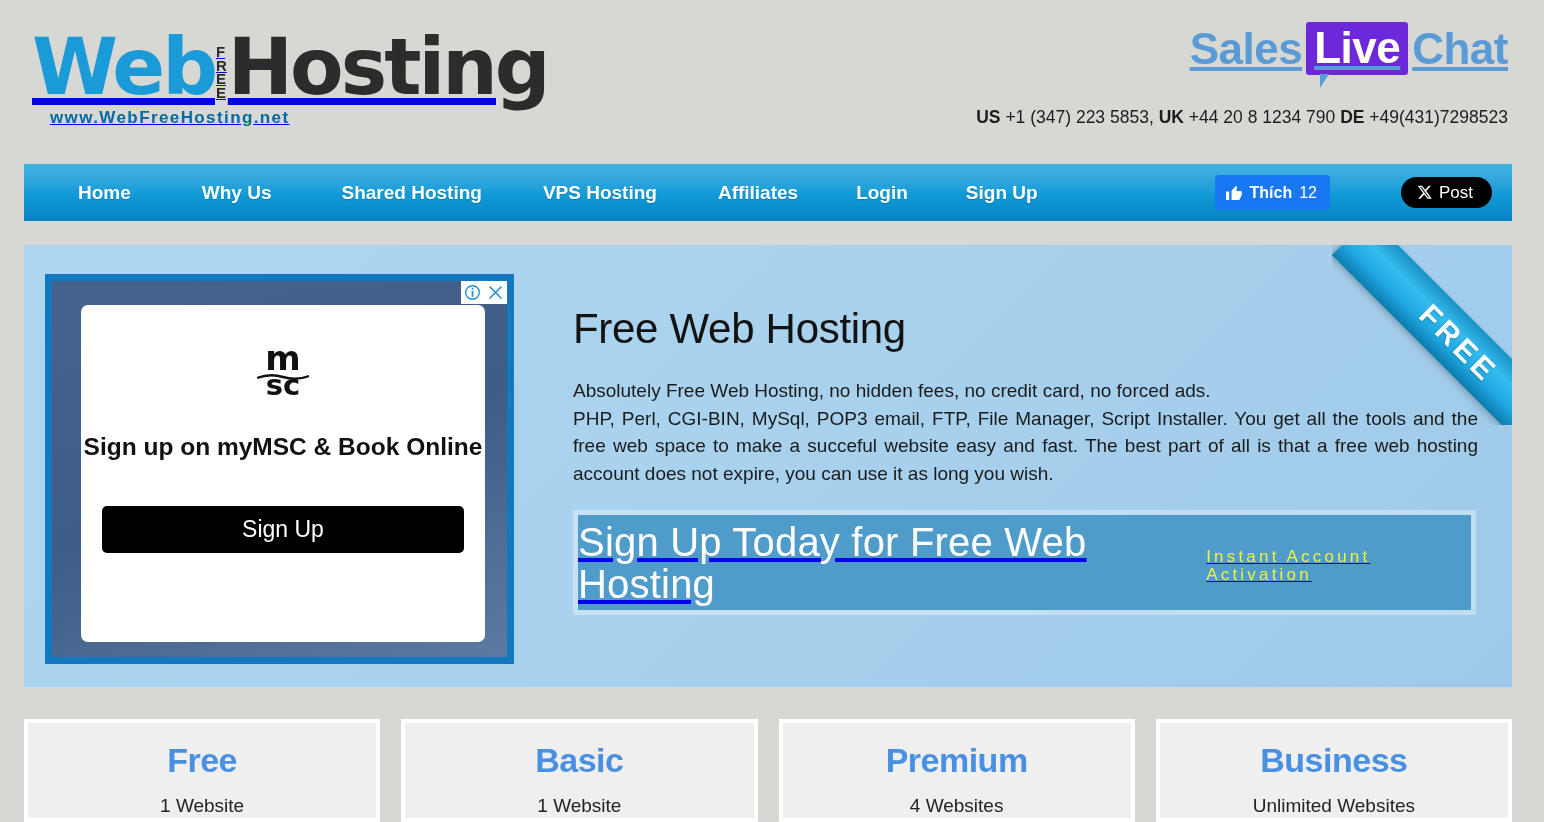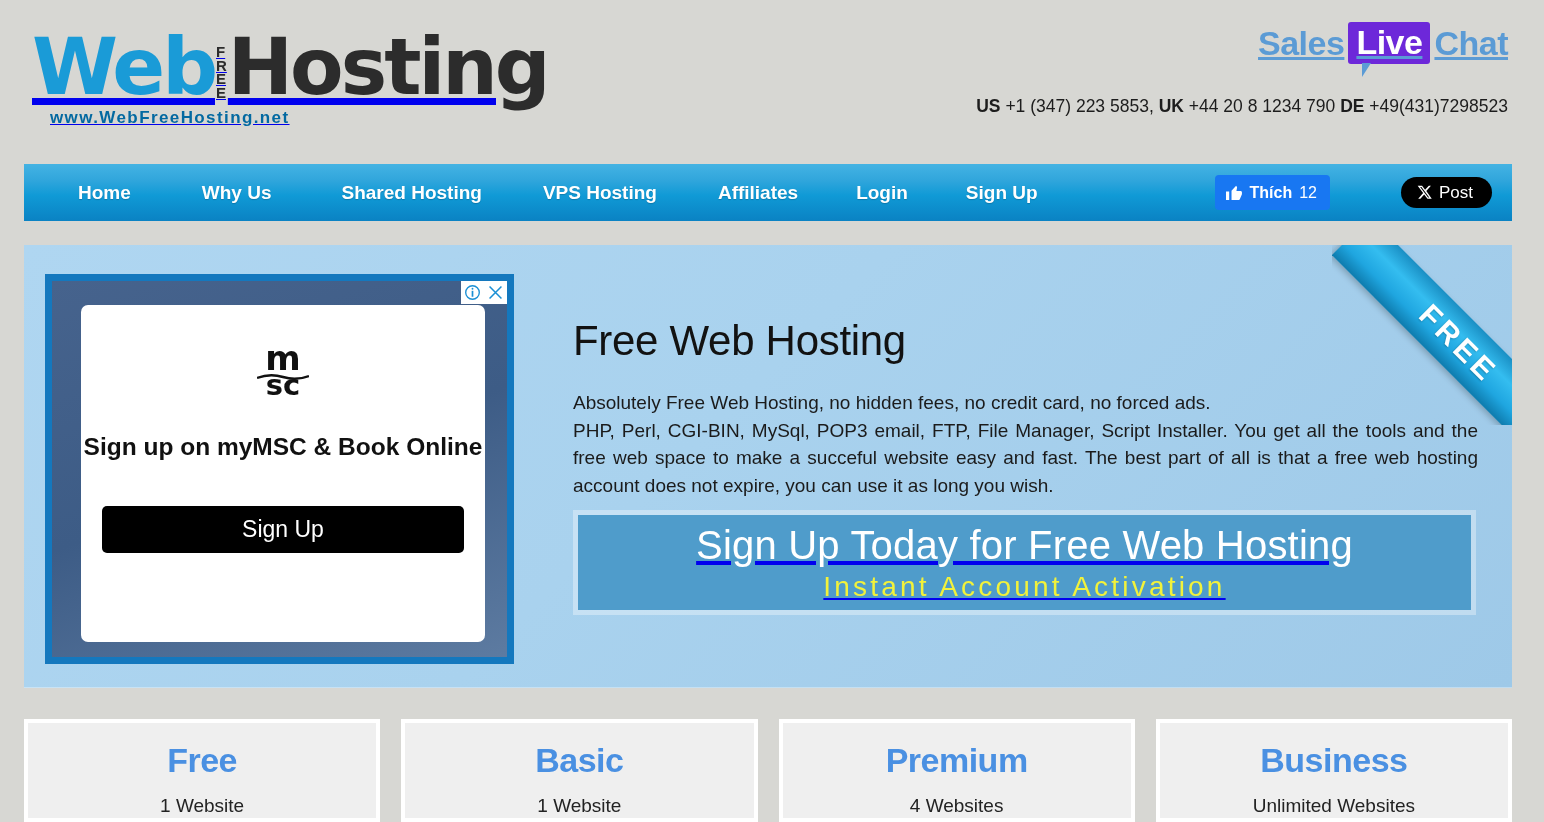--- a/index.html
+++ b/index.html
@@ -34,21 +34,21 @@
   }
   .logo-url {
     font-family: "Liberation Sans", sans-serif;
     font-size: 17px; font-weight: bold; color: #0369a1;
     letter-spacing: 1.4px; margin-top: 4px; margin-left: 18px;
   }
 
   .header-right { position: absolute; right: 36px; top: 22px; text-align: right; }
   .livechat {
     display: inline-flex; align-items: center;
-    font-size: 34px; font-weight: bold; color: #5b9bd5;
+    font-size: 44px; font-weight: bold; color: #5b9bd5;
     font-family: "Liberation Sans", sans-serif;
     letter-spacing: -0.5px;
   }
   .livechat .bubble {
     position: relative; display: inline-block;
     background: #6d28d9; color: #ffffff;
     padding: 1px 8px 2px 8px; margin: 0 4px;
     border-radius: 3px;
   }
   .livechat .bubble::after {
@@ -185,48 +185,48 @@
     font-family: "Liberation Sans", sans-serif; text-align: center;
   }
   .ad-btn {
     margin-top: 27px; width: 362px; height: 47px;
     background: #000000; color: #ffffff; border: none; border-radius: 5px;
     font-size: 23px; font-family: "Liberation Sans", sans-serif;
     cursor: pointer;
   }
 
   
-  .hero-copy { position: absolute; left: 549px; top: 72px; width: 905px; }
+  .hero-copy { position: absolute; left: 549px; top: 60px; width: 905px; }
   .hero-title {
     font-size: 42px; color: #121212; font-weight: normal;
     font-family: "Liberation Sans", sans-serif; letter-spacing: -0.3px;
   }
   .hero-para {
     margin-top: 24px; font-size: 19px; color: #1b1b1b; line-height: 1.45;
     font-family: "Liberation Sans", sans-serif; text-align: justify;
   }
   .hero-para .l1 { display: block; }
 
   .signup-banner {
     position: absolute; left: 549px; top: 265px;
     width: 903px; height: 105px;
     background: rgba(255,255,255,0.35);
     padding: 5px;
   }
   .signup-inner {
     width: 100%; height: 100%;
     background: #4f9ccb;
-    display: flex; flex-direction: column; align-items: center; justify-content: center;
+    display: flex; flex-direction: row; align-items: center; justify-content: center;
   }
   .signup-line1 {
     font-size: 40px; color: #ffffff; font-family: "Liberation Sans", sans-serif;
     letter-spacing: 0.2px; line-height: 1.05;
   }
   .signup-line2 {
-    font-size: 28px; color: #f2f23b; font-family: "Liberation Sans", sans-serif;
+    font-size: 17px; color: #f2f23b; font-family: "Liberation Sans", sans-serif;
     letter-spacing: 3.2px; margin-top: 6px; line-height: 1.05;
   }
 
   
   .plans {
     position: absolute; left: 24px; top: 719px;
     width: 1488px; display: flex; gap: 21px;
   }
   .plan {
     flex: 1; height: 103px;

